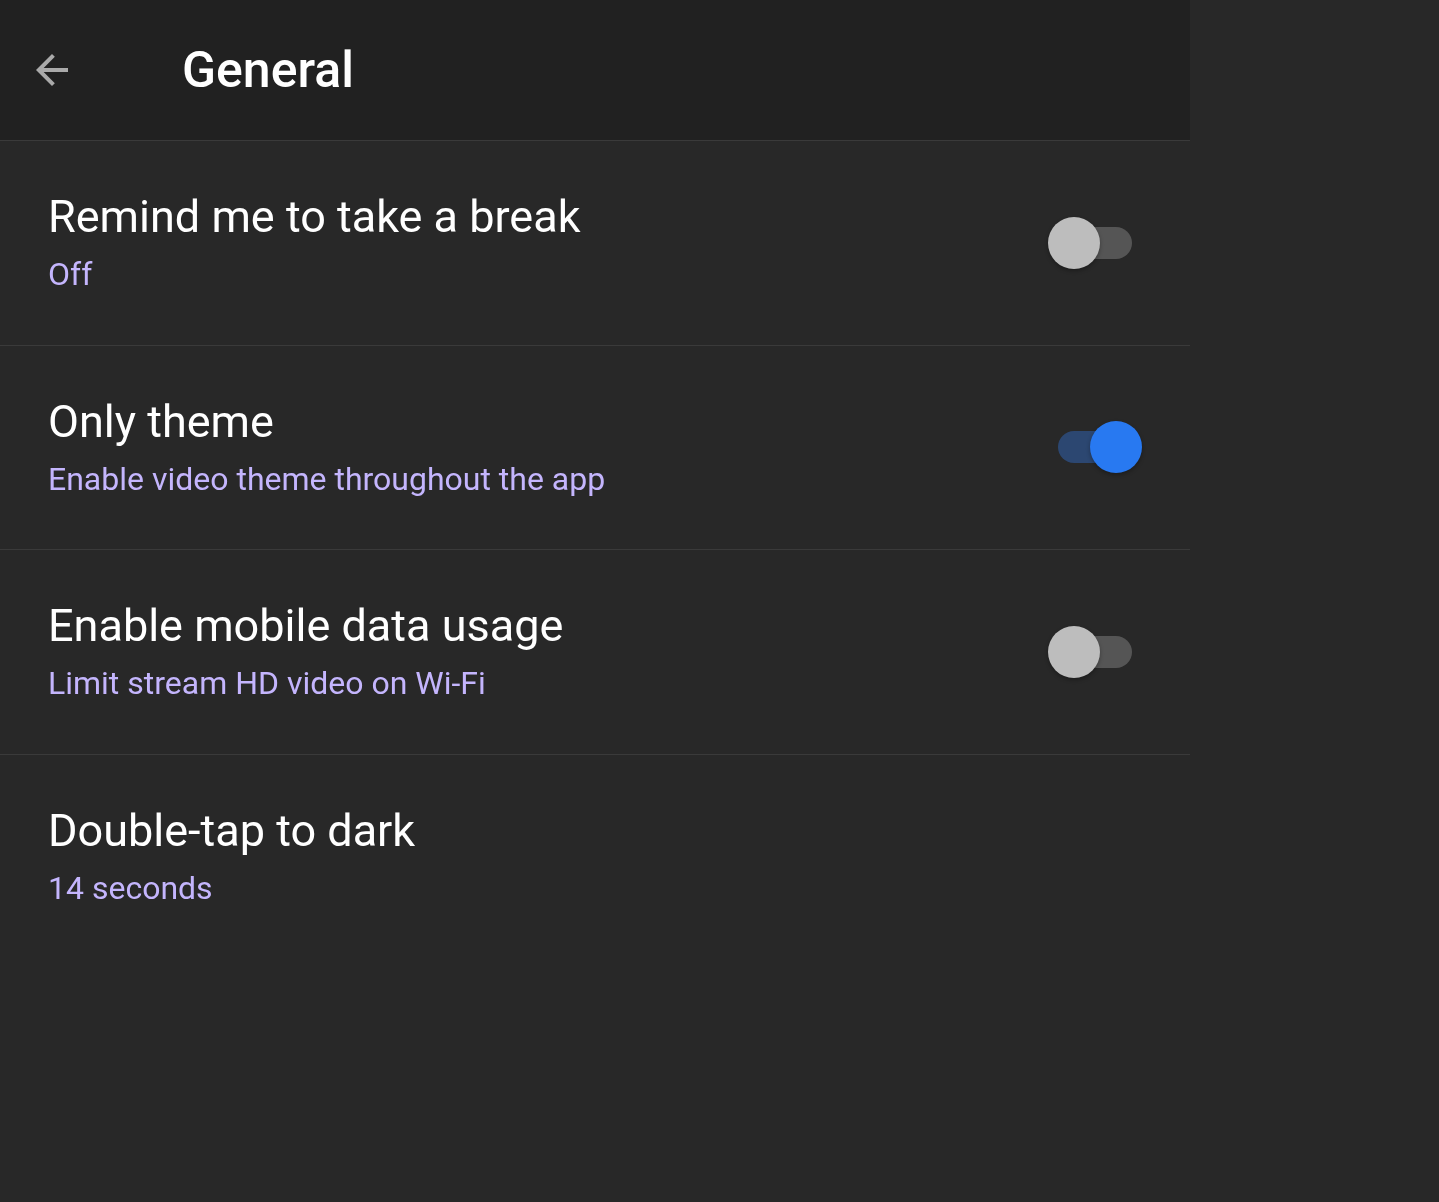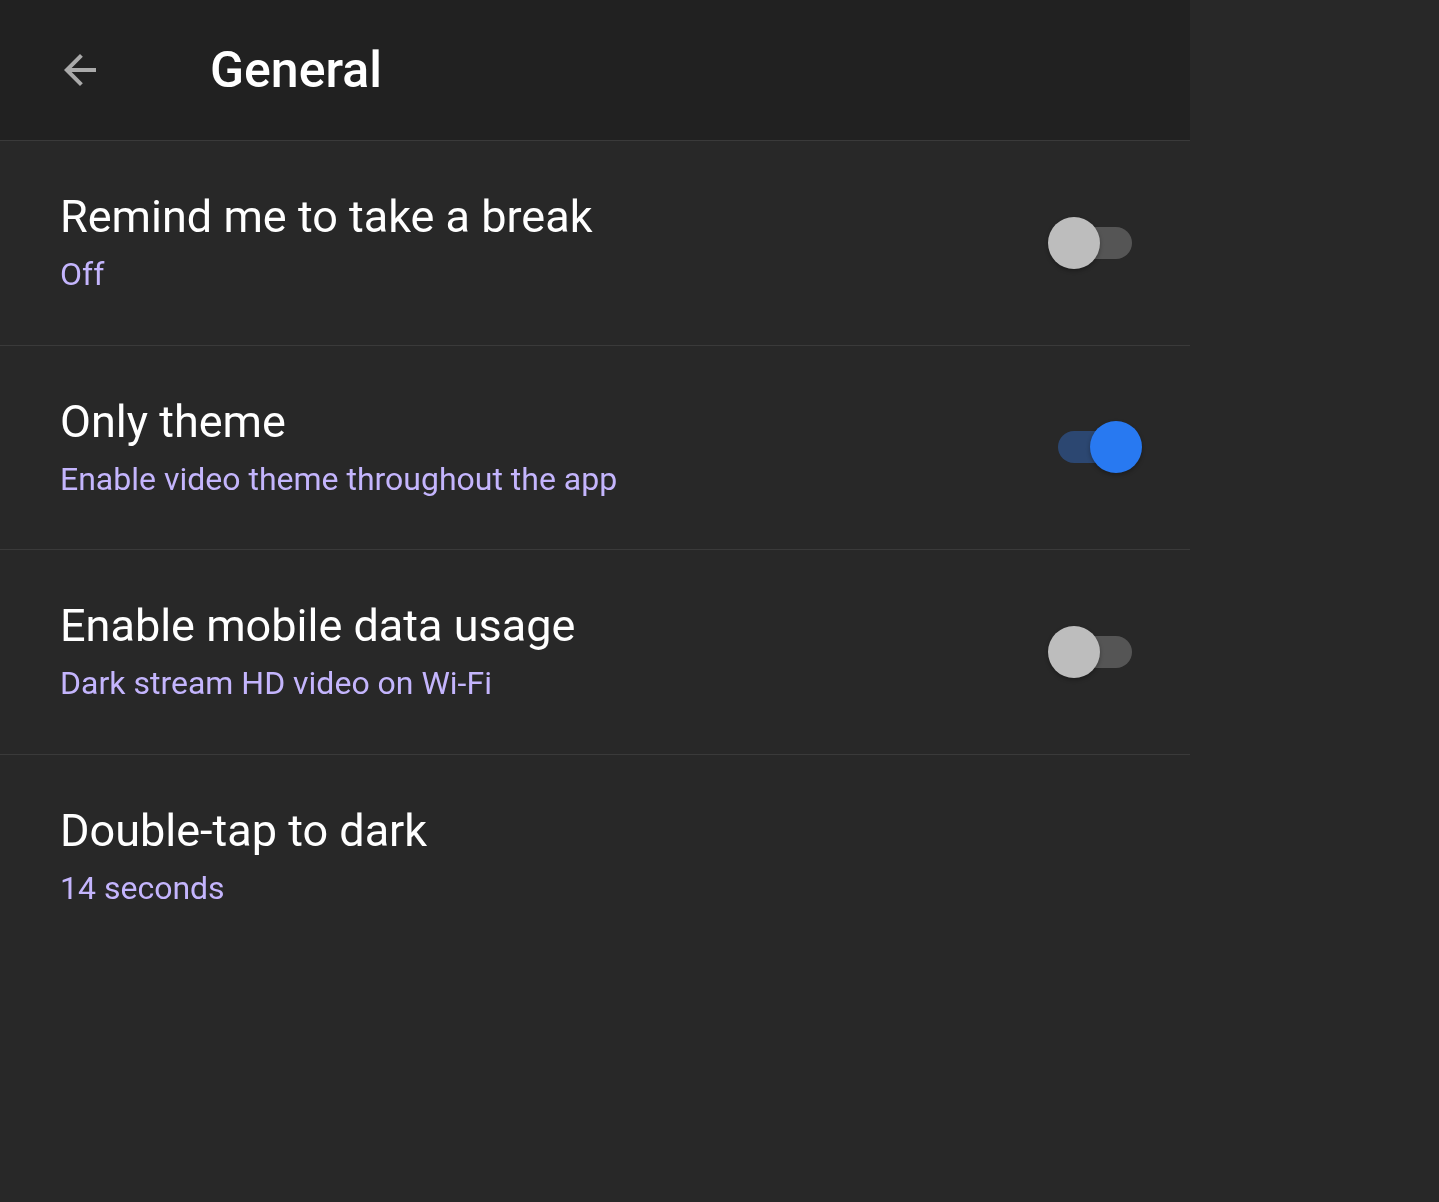--- a/index.html
+++ b/index.html
@@ -12,21 +12,21 @@
       height: 1202px;
       background-color: #282828;
       font-family: Roboto, Arial, sans-serif;
       overflow: hidden;
     }
     .header {
       width: 1190px;
       height: 141px;
       display: flex;
       align-items: center;
-      padding-left: 52px;
+      padding-left: 24px;
       background-color: #212121;
       border-bottom: 1px solid #3a3a3a;
     }
     .back-button {
       width: 56px;
       height: 56px;
       display: flex;
       align-items: center;
       justify-content: center;
       cursor: pointer;
@@ -42,21 +42,21 @@
       font-weight: 500;
       color: #ffffff;
     }
     .settings-list {
       width: 1190px;
     }
     .setting-item {
       width: 100%;
       display: flex;
       align-items: center;
-      padding: 49px 48px 49px 60px;
+      padding: 49px 48px 49px 48px;
       border-bottom: 1px solid #3a3a3a;
       cursor: pointer;
     }
     .setting-item.no-border {
       border-bottom: none;
     }
     .setting-text {
       flex: 1;
     }
     .setting-title {
@@ -141,21 +141,21 @@
     </div>
     <div class="toggle on">
       <div class="toggle-track"></div>
       <div class="toggle-thumb"></div>
     </div>
   </div>
 
   <div class="setting-item">
     <div class="setting-text">
       <div class="setting-title">Enable mobile data usage</div>
-      <div class="setting-subtitle">Dark stream HD video on Wi-Fi</div>
+      <div class="setting-subtitle">Limit stream HD video on Wi-Fi</div>
     </div>
     <div class="toggle off">
       <div class="toggle-track"></div>
       <div class="toggle-thumb"></div>
     </div>
   </div>
 
   <div class="setting-item no-border">
     <div class="setting-text">
       <div class="setting-title">Double-tap to dark</div>

